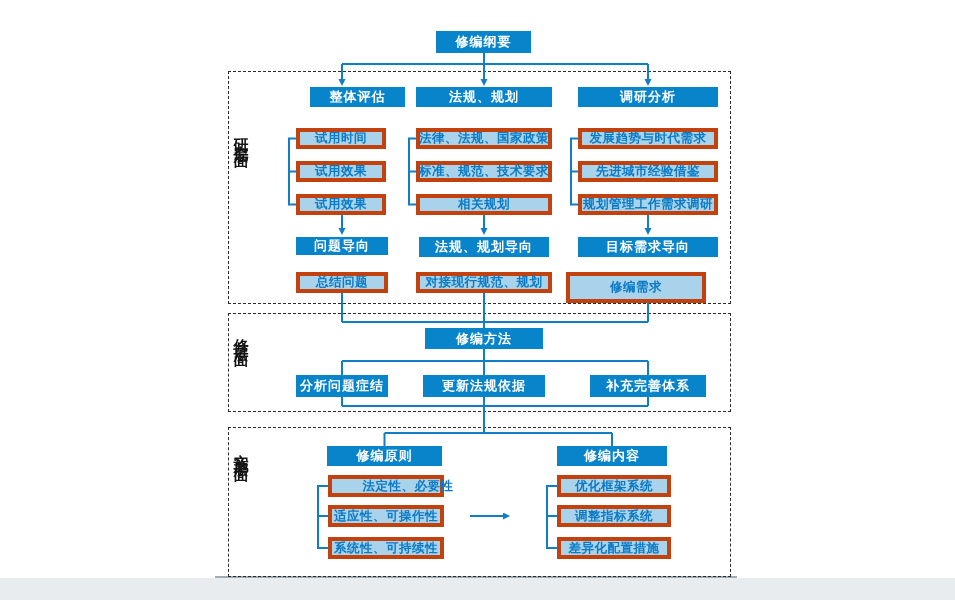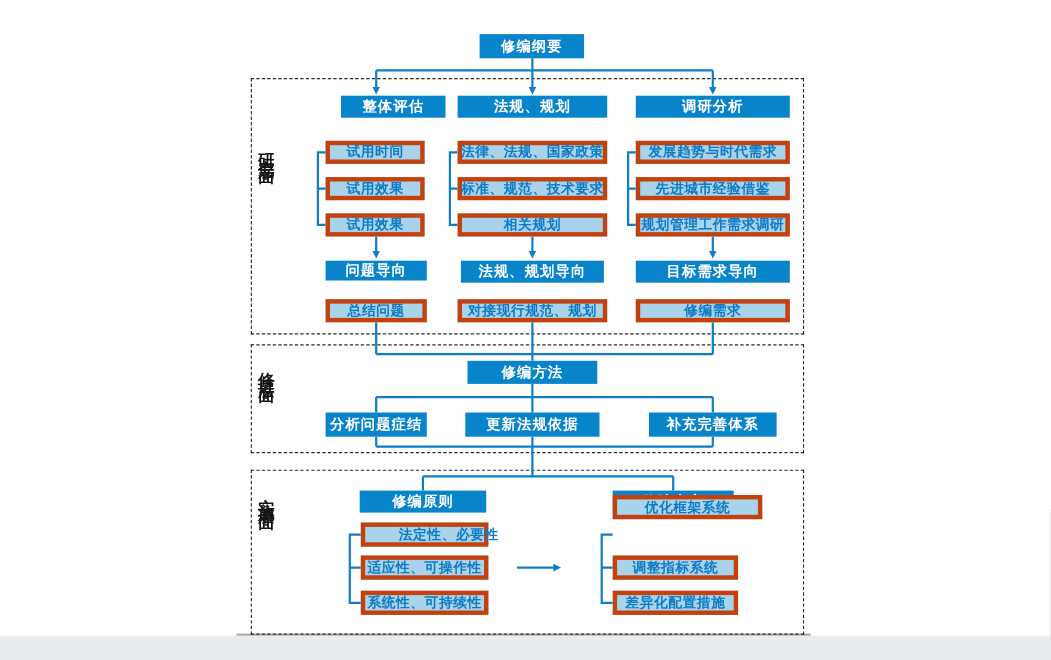--- a/index.html
+++ b/index.html
@@ -79,34 +79,34 @@
   <div class="nd light" style="left:578px;top:128px;width:140px;height:21px;">发展趋势与时代需求</div>
   <div class="nd light" style="left:578px;top:161px;width:140px;height:21px;">先进城市经验借鉴</div>
   <div class="nd light" style="left:578px;top:194px;width:140px;height:21px;">规划管理工作需求调研</div>
 
   <div class="nd dark" style="left:296px;top:237px;width:92px;height:18px;">问题导向</div>
   <div class="nd dark" style="left:419px;top:237px;width:130px;height:20px;">法规、规划导向</div>
   <div class="nd dark" style="left:578px;top:237px;width:140px;height:20px;">目标需求导向</div>
 
   <div class="nd light" style="left:296px;top:272px;width:92px;height:21px;">总结问题</div>
   <div class="nd light" style="left:416px;top:272px;width:136px;height:21px;">对接现行规范、规划</div>
-  <div class="nd light" style="left:578px;top:272px;width:140px;height:21px;">修编需求</div>
+  <div class="nd light" style="left:566px;top:272px;width:140px;height:31px;">修编需求</div>
 
   <div class="nd dark" style="left:425px;top:328px;width:118px;height:21px;">修编方法</div>
   <div class="nd dark" style="left:296px;top:375px;width:92px;height:22px;">分析问题症结</div>
   <div class="nd dark" style="left:423px;top:375px;width:122px;height:22px;">更新法规依据</div>
   <div class="nd dark" style="left:590px;top:375px;width:116px;height:22px;">补充完善体系</div>
 
   <div class="nd dark" style="left:327px;top:446px;width:115px;height:20px;">修编原则</div>
   <div class="nd dark" style="left:557px;top:446px;width:110px;height:20px;">修编内容</div>
 
   <div class="nd light" style="left:328px;top:475px;width:116px;height:22px;padding-left:44px;">法定性、必要性</div>
   <div class="nd light" style="left:328px;top:505px;width:116px;height:22px;">适应性、可操作性</div>
   <div class="nd light" style="left:328px;top:537px;width:116px;height:22px;">系统性、可持续性</div>
 
-  <div class="nd light" style="left:557px;top:450px;width:136px;height:22px;">优化框架系统</div>
+  <div class="nd light" style="left:557px;top:475px;width:114px;height:22px;">优化框架系统</div>
   <div class="nd light" style="left:557px;top:505px;width:114px;height:22px;">调整指标系统</div>
   <div class="nd light" style="left:557px;top:537px;width:114px;height:22px;">差异化配置措施</div>
 
   <div class="footer-line"></div>
   <div class="footer-strip"></div>
 
 </div>
 
 </body></html>

